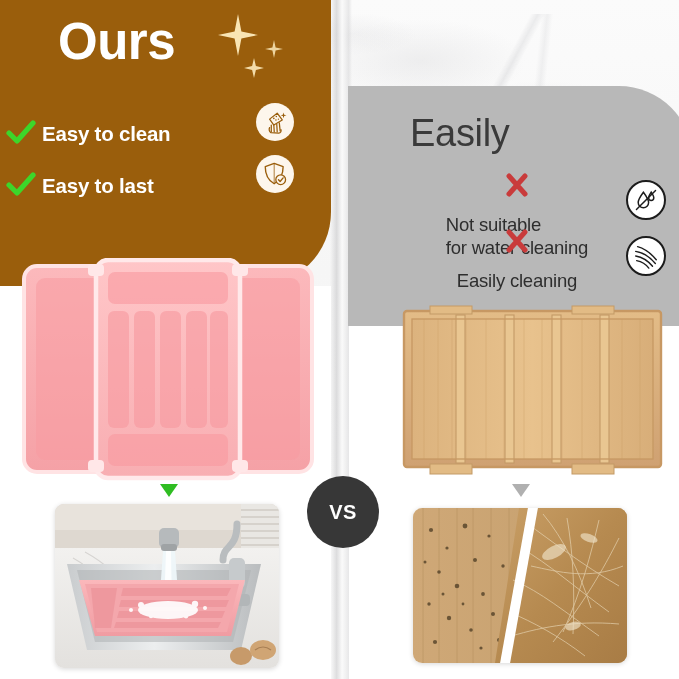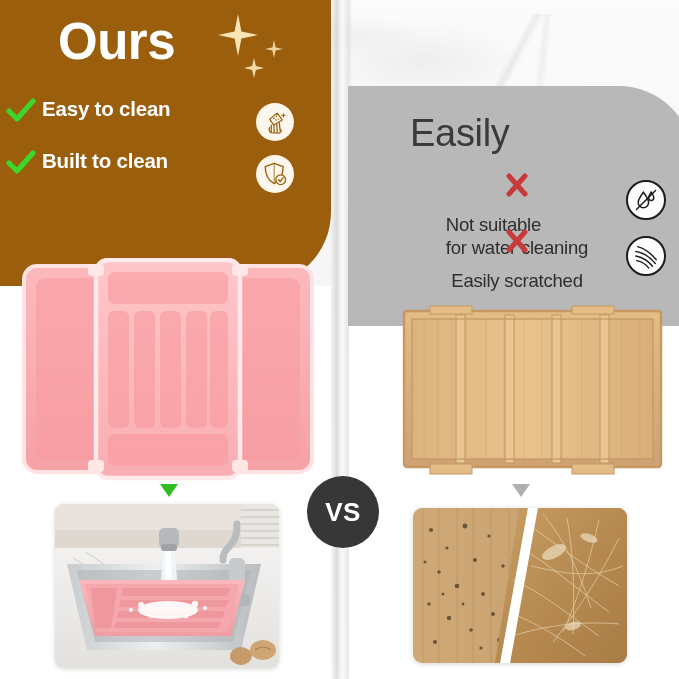--- a/index.html
+++ b/index.html
@@ -56,21 +56,21 @@
   }
   .panel-ours .title {
     position: absolute; left: 72px; top: 26px;
     font-size: 51px; font-weight: 800; color: #ffffff;
     letter-spacing: -0.5px;
   }
   .sparkles { position: absolute; left: 222px; top: 24px; width: 86px; height: 72px; }
 
   .rows-ours { position: absolute; left: 14px; top: 112px; width: 300px; }
   .row {
-    position: relative; display: flex; align-items: flex-start;
+    position: relative; display: flex; align-items: flex-end;
     height: 48px; margin-bottom: 4px;
   }
   .mark { width: 42px; flex: 0 0 42px; display: flex; justify-content: center; }
   .row-label {
     font-size: 20.5px; font-weight: 700; color: #ffffff;
     line-height: 1.12; letter-spacing: -0.2px;
   }
   .badge {
     position: absolute; right: 6px; top: 50%; transform: translateY(-50%);
     width: 38px; height: 38px; border-radius: 50%;
@@ -114,21 +114,21 @@
   }
   .photo-sink { left: 55px; top: 504px; width: 224px; height: 164px; }
   .photo-wood { left: 413px; top: 508px; width: 214px; height: 155px; }
 
   
   .vs {
     position: absolute; left: 307px; top: 476px;
     width: 72px; height: 72px; border-radius: 50%;
     background: #373737;
     display: flex; align-items: center; justify-content: center;
-    color: #ffffff; font-size: 26px; font-weight: 800; letter-spacing: 0.5px;
+    color: #ffffff; font-size: 20px; font-weight: 800; letter-spacing: 0.5px;
   }
 
   
   .arrow { position: absolute; width: 0; height: 0; }
   .arrow-green {
     left: 160px; top: 484px;
     border-left: 9px solid transparent; border-right: 9px solid transparent;
     border-top: 13px solid #2fbd22;
   }
   .arrow-gray {
@@ -184,21 +184,21 @@
           </svg>
         </span>
       </div>
 
       <div class="row">
         <span class="mark">
           <svg width="30" height="26" viewBox="0 0 30 26">
             <path d="M3 13 L11 21 L27 3" stroke="#3DD62A" stroke-width="5.2" fill="none" stroke-linecap="round" stroke-linejoin="round"></path>
           </svg>
         </span>
-        <span class="row-label">Built to clean</span>
+        <span class="row-label">Easy to last</span>
         <span class="badge">
           <svg width="26" height="26" viewBox="0 0 32 32">
             <path d="M15 3 L26 7 C26 17 22 24 15 28 C8 24 4 17 4 7 Z" fill="none" stroke="#9a5e0c" stroke-width="1.7" stroke-linejoin="round"></path>
             <path d="M15 3 L15 28" stroke="#9a5e0c" stroke-width="1.3" opacity=".75"></path>
             <circle cx="23" cy="23" r="6" fill="#fdf6ec" stroke="#9a5e0c" stroke-width="1.6"></circle>
             <path d="M20.3 23 L22.3 25.2 L26 20.8" stroke="#9a5e0c" stroke-width="1.7" fill="none" stroke-linecap="round" stroke-linejoin="round"></path>
           </svg>
         </span>
       </div>
 
@@ -229,21 +229,21 @@
           </svg>
         </span>
       </div>
 
       <div class="row-o">
         <span class="mark">
           <svg width="26" height="26" viewBox="0 0 26 26">
             <path d="M5 4 L21 22 M21 4 L5 22" stroke="#C93B3B" stroke-width="5" fill="none" stroke-linecap="round"></path>
           </svg>
         </span>
-        <span class="row-label-o">Easily scratched</span>
+        <span class="row-label-o">Easily cleaning</span>
         <span class="badge-o">
           <svg width="28" height="28" viewBox="0 0 30 30">
             <g fill="none" stroke="#1c1c1c" stroke-width="1.5" stroke-linecap="round">
               <path d="M4 10 C11 11 19 16 25 23"></path>
               <path d="M4 15 C10 16 17 20 22 26"></path>
               <path d="M5 20 C10 21 15 24 18 28"></path>
               <path d="M6 5 C13 7 21 13 26 19"></path>
             </g>
           </svg>
         </span>

